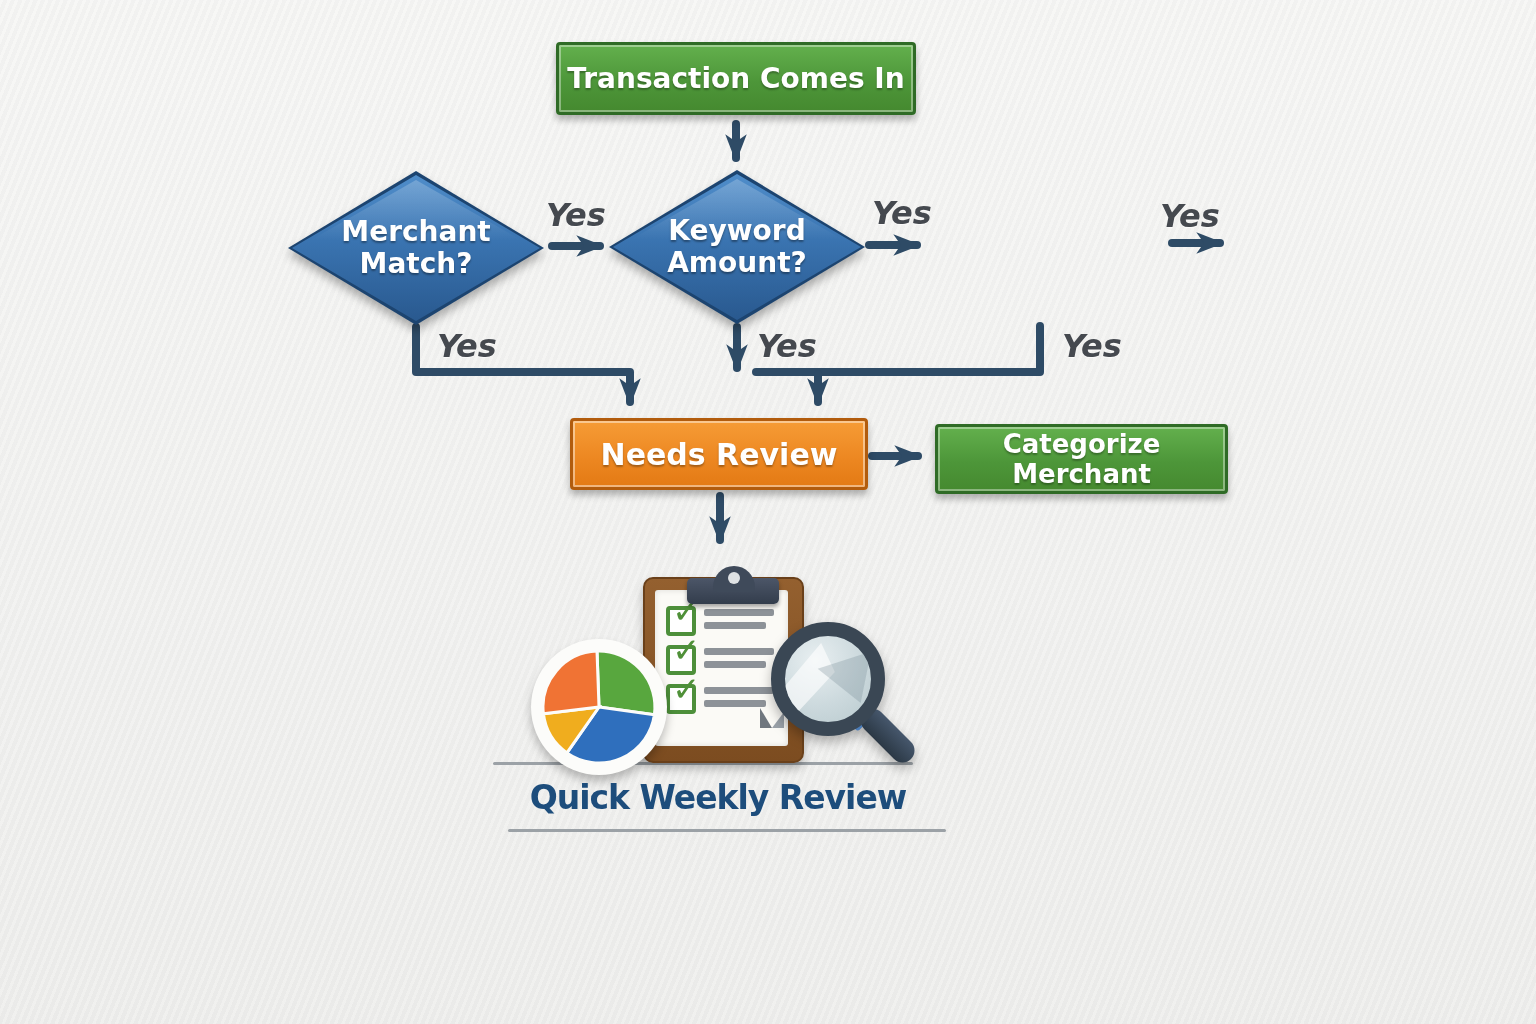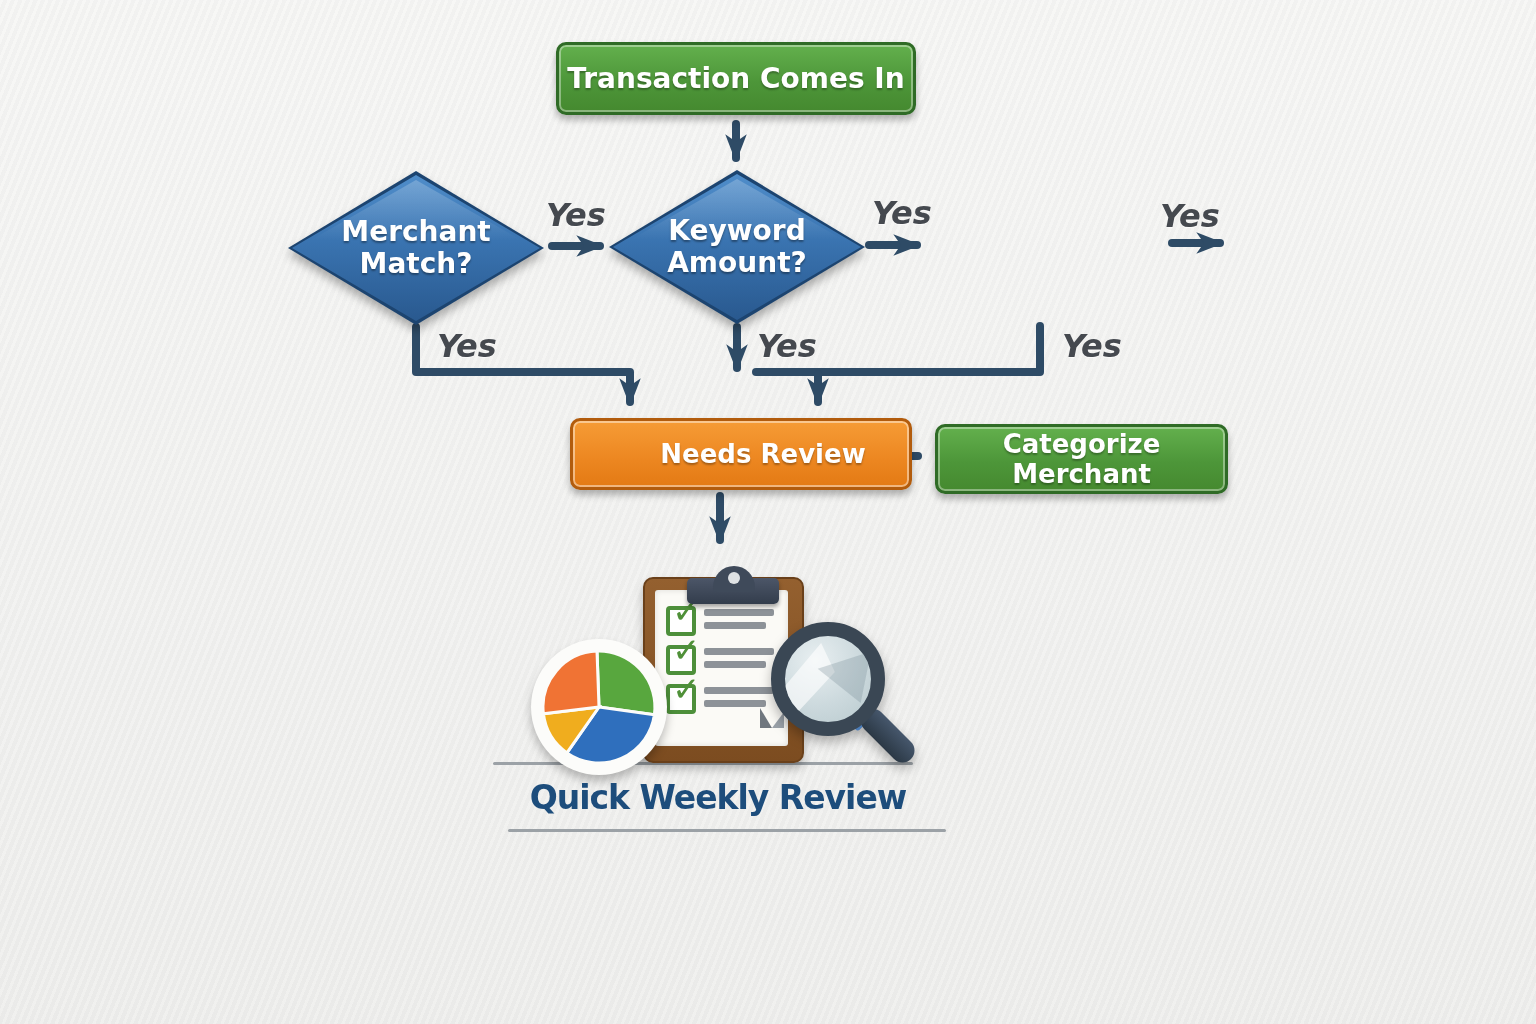--- a/index.html
+++ b/index.html
@@ -13,21 +13,21 @@
     background:
       repeating-linear-gradient(112deg, rgba(255,255,255,.10) 0 3px, rgba(170,172,178,.06) 3px 7px),
       linear-gradient(180deg, rgba(255,255,255,.25), rgba(0,0,0,.02));
   }
   .layer { position:absolute; inset:0; }
 
   
   .box {
     position:absolute; display:flex; align-items:center; justify-content:center;
     text-align:center; color:#fff; font-weight:bold;
-    border-radius:10px; text-shadow:0 2px 2px rgba(0,0,0,.30);
+    border-radius:4px; text-shadow:0 2px 2px rgba(0,0,0,.30);
   }
   .box-green {
     background:linear-gradient(180deg,#63b04d 0%,#4d9639 55%,#45892f 100%);
     border:3px solid #2f6b26;
     box-shadow:inset 0 0 0 2px rgba(255,255,255,.38), 0 5px 7px rgba(0,0,0,.28);
   }
   .box-orange {
     background:linear-gradient(180deg,#f69c36 0%,#ec8620 60%,#e37a14 100%);
     border:3px solid #b25c0d;
     box-shadow:inset 0 0 0 2px rgba(255,255,255,.45), 0 5px 7px rgba(0,0,0,.28);
@@ -169,21 +169,21 @@
   </div>
 
 
   <div class="yes" style="left:546px; top:196px;">Yes</div>
   <div class="yes" style="left:872px; top:194px;">Yes</div>
   <div class="yes" style="left:1160px; top:197px;">Yes</div>
   <div class="yes" style="left:437px; top:327px;">Yes</div>
   <div class="yes" style="left:757px; top:327px;">Yes</div>
   <div class="yes" style="left:1062px; top:327px;">Yes</div>
 
-  <div class="box box-orange" style="left:570px; top:418px; width:292px; height:66px; font-size:26px;padding-left:44px;">
+  <div class="box box-orange" style="left:570px; top:418px; width:292px; height:66px; font-size:30px;">
     <span>Needs Review</span>
   </div>
   <div class="box box-green" style="left:935px; top:424px; width:287px; height:64px; font-size:26px;">
     <span>Categorize Merchant</span>
   </div>
 
   <div class="divider" style="left:493px; top:762px; width:420px;"></div>
 
   <div class="clipboard">
     <div class="paper">

